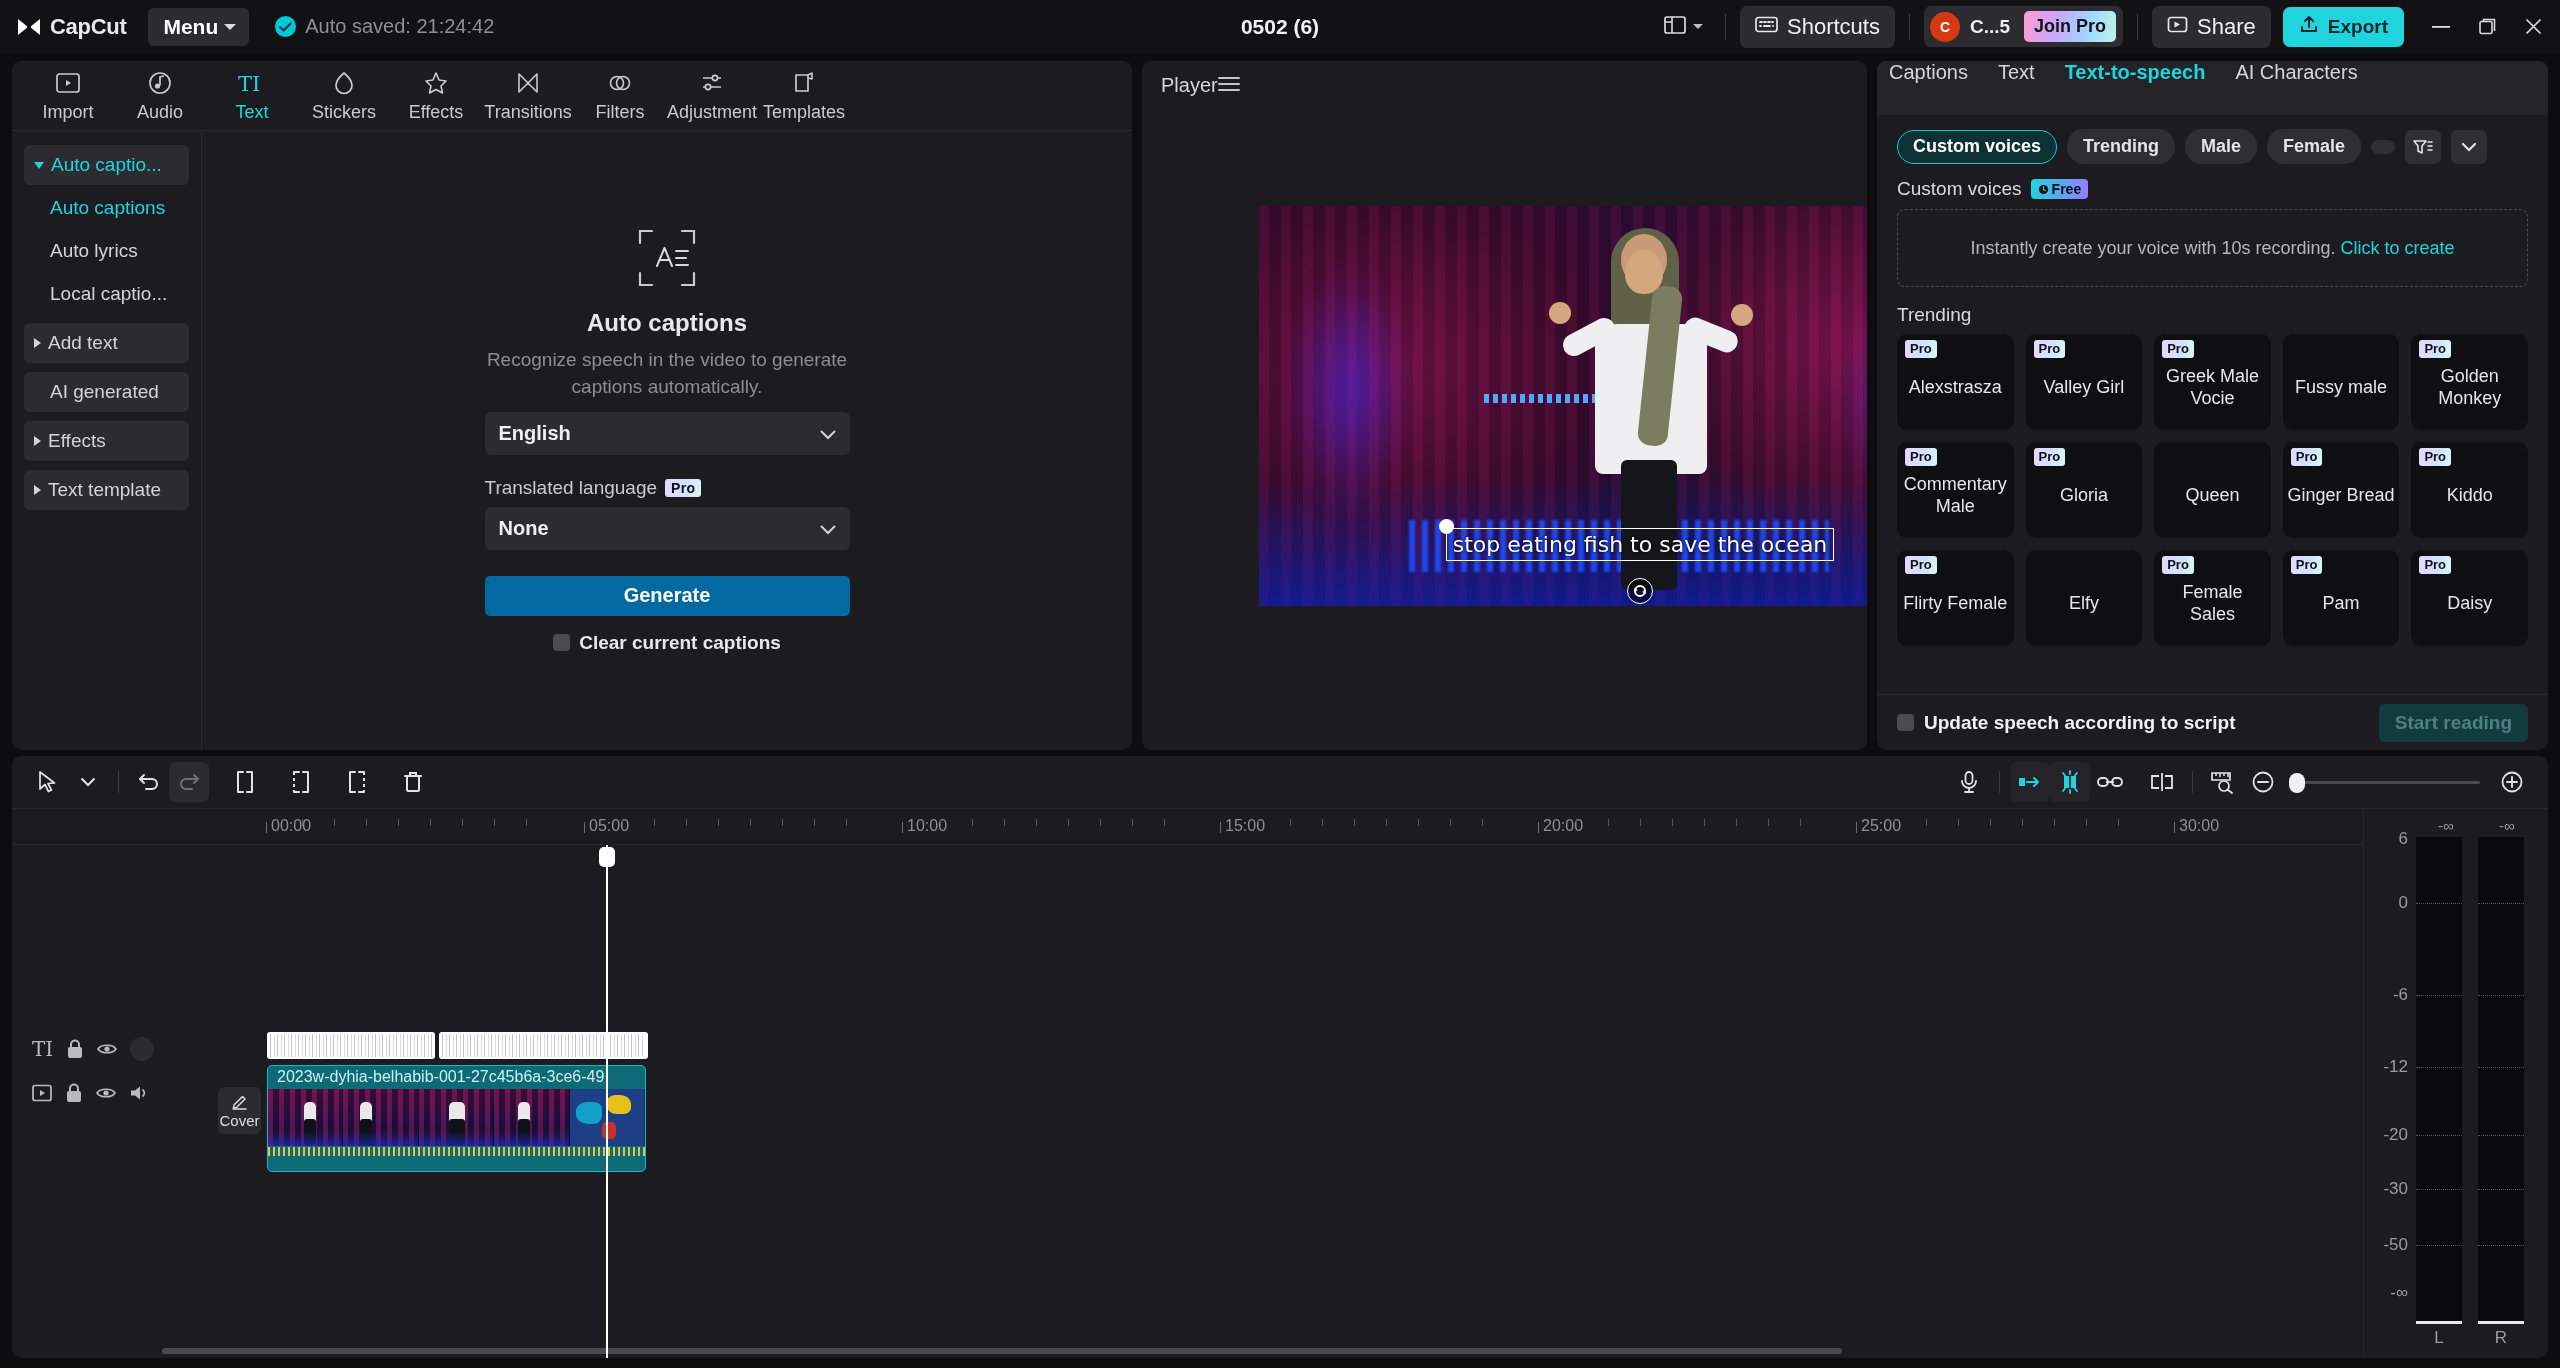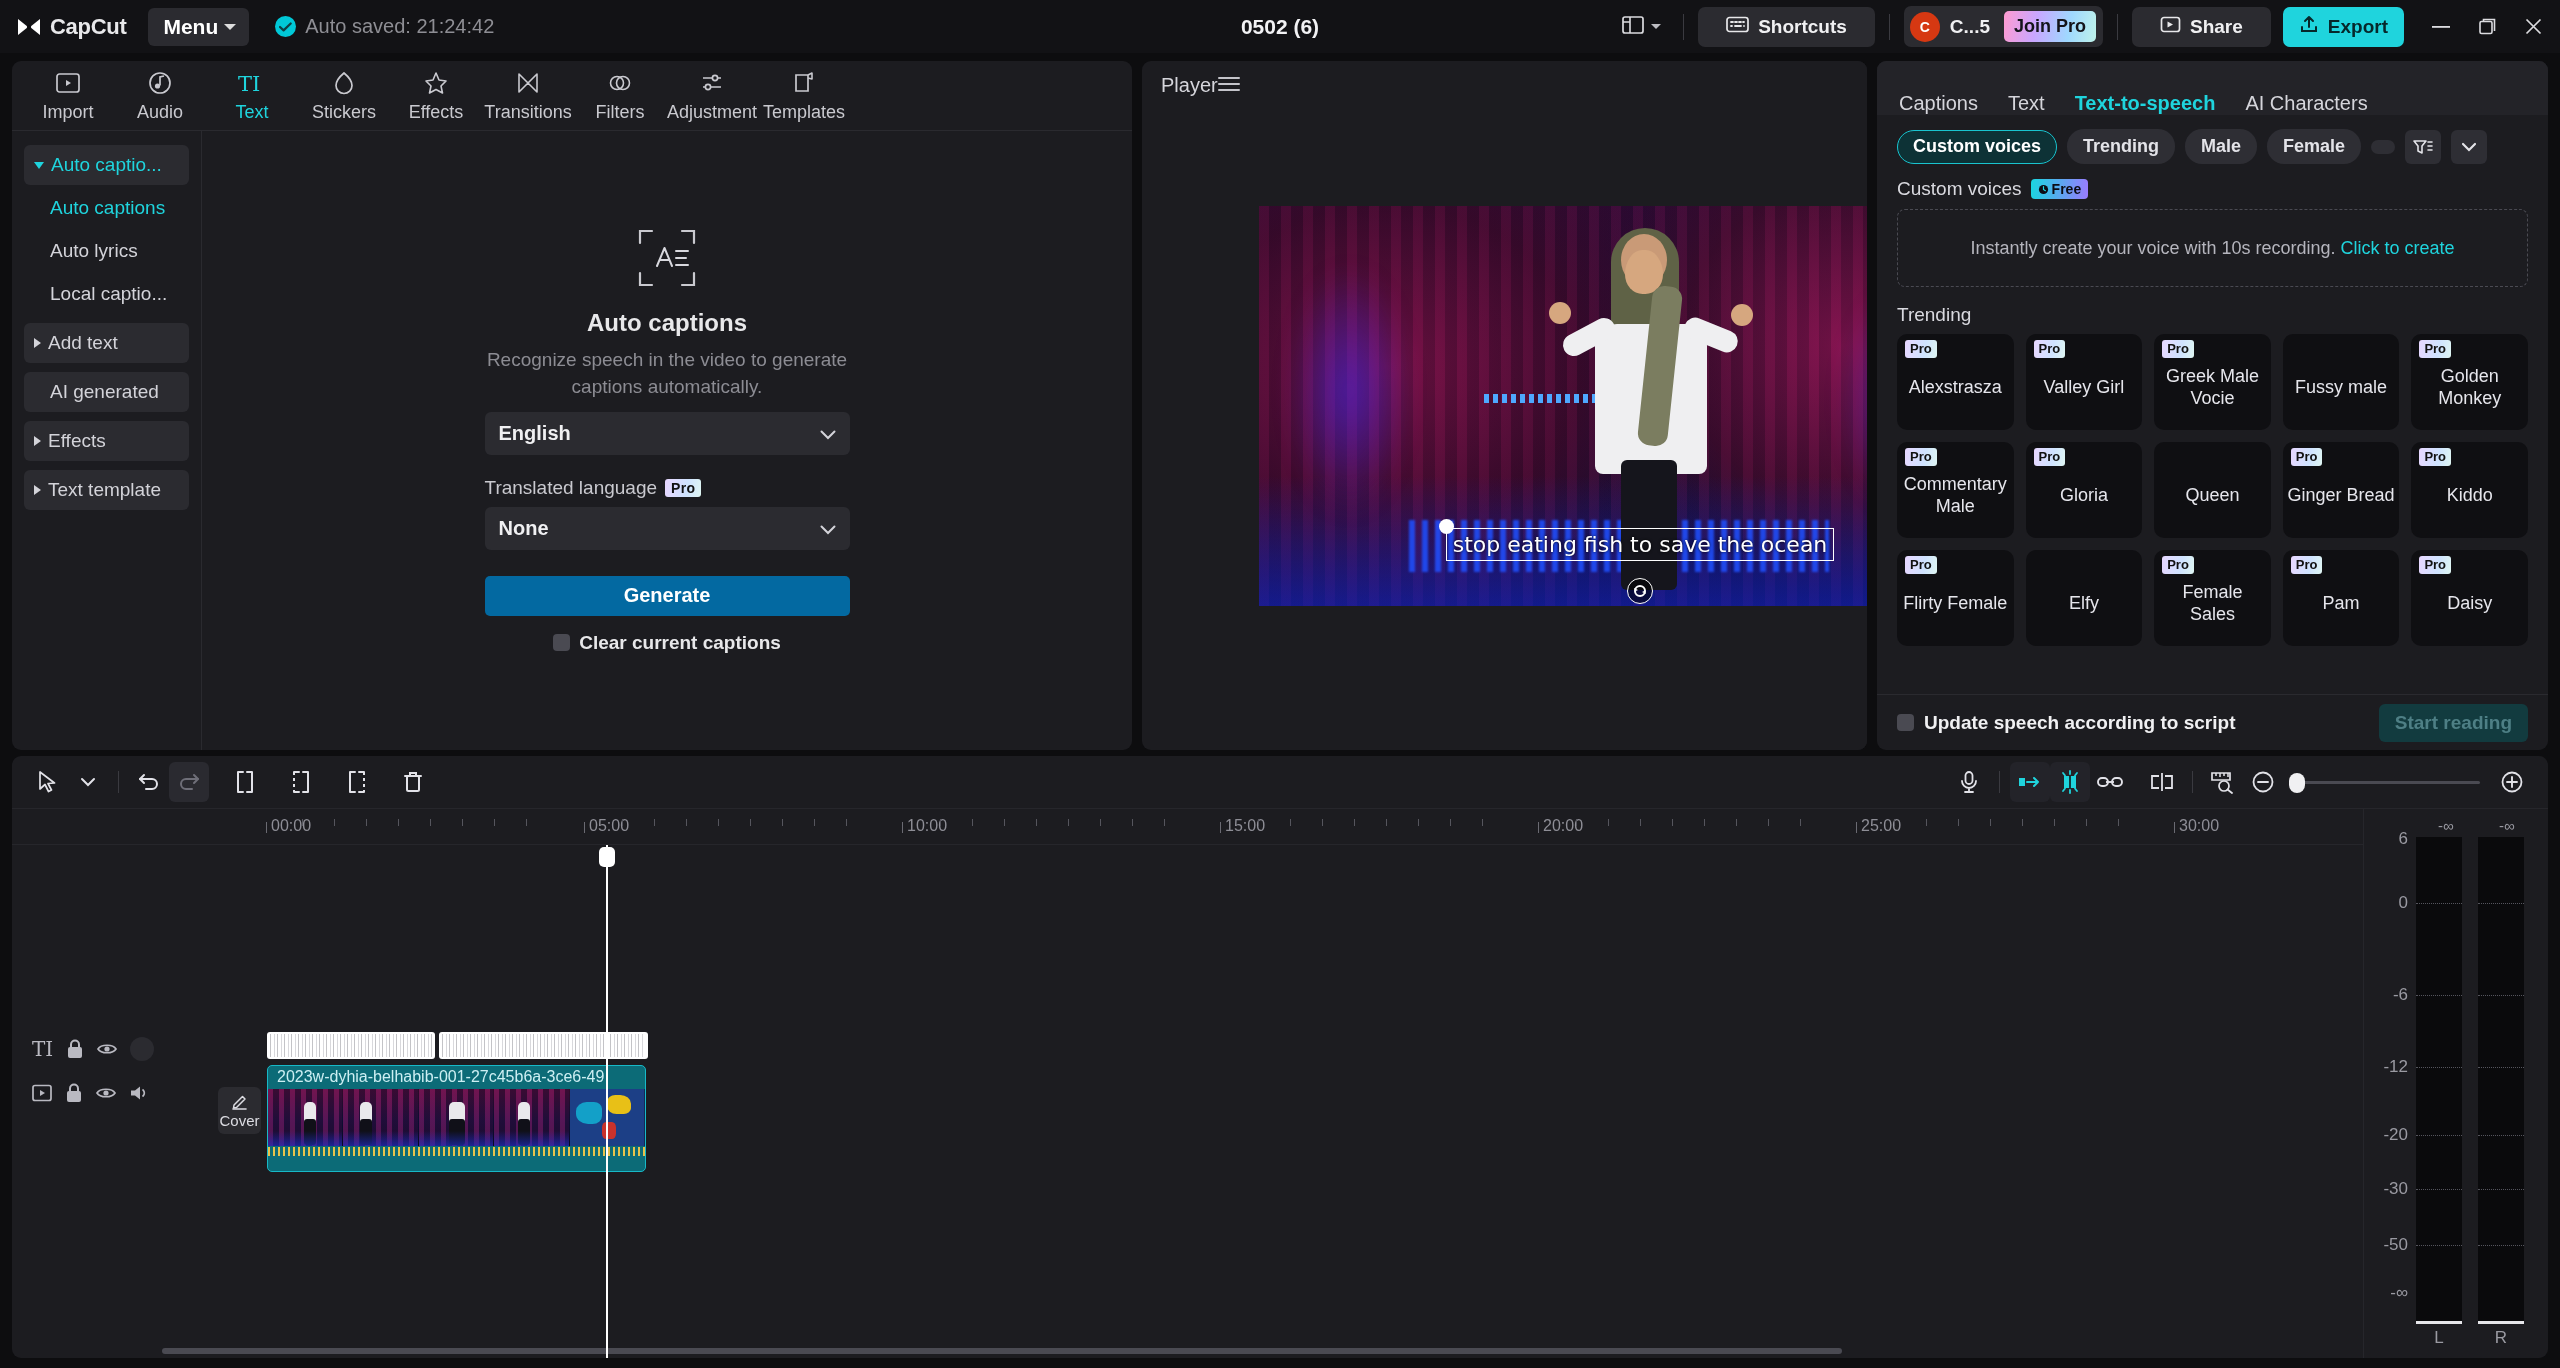--- a/index.html
+++ b/index.html
@@ -37,21 +37,21 @@
   .proj-title {
     position: absolute; left: 0; right: 0; text-align: center;
     font-size: 21px; font-weight: bold; color: #f2f2f4; pointer-events: none;
   }
   .tb-right { margin-left: auto; display: flex; align-items: center; gap: 0; padding-right: 4px; z-index: 2; }
   .tb-sep { width:1px; height: 26px; background: #3a3a40; margin: 0 14px; }
   .tb-icobtn { display:flex; align-items:center; gap:7px; padding: 6px 8px; border-radius: 6px; cursor:pointer; }
   .tb-pill {
     display:flex; align-items:center; gap:9px;
     background: #2b2b30; border-radius: 7px;
-    padding: 8px 28px; font-size: 19px; font-weight: bold; color: #f0f0f2; cursor: pointer;
+    padding: 8px 15px; font-size: 22px; font-weight: normal; color: #f0f0f2; cursor: pointer;
   }
   .acct {
     display:flex; align-items:center; gap:10px;
     background:#2b2b30; border-radius: 7px; padding: 5px 7px 5px 6px; cursor:pointer;
   }
   .avatar { width: 30px; height: 30px; border-radius: 50%; background: #d63812; display:flex; align-items:center; justify-content:center; font-size:14px; font-weight:bold; color:#fff; }
   .acct-name { font-size: 19px; font-weight: bold; color:#f0f0f2; }
   .joinpro {
     margin-left: 4px;
     background: linear-gradient(100deg,#ff9bd0 0%,#c9a6ff 35%,#9fd8ff 70%,#bff3ea 100%);
@@ -143,21 +143,21 @@
   .cap-handle { position:absolute; left:-8px; top:-10px; width:15px; height:15px; border-radius:50%; background:#fff; }
   .cap-rot { position:absolute; left:50%; transform:translateX(-50%); bottom:-44px; width:26px;height:26px;border-radius:50%;background:rgba(0,0,0,.55);display:flex;align-items:center;justify-content:center;border:1.5px solid #fff; }
   .player-ctrl { height:56px; flex:0 0 56px; display:flex; align-items:center; padding: 0 19px; gap: 0; }
   .tc { font-size:19px; color:#1fd4dd; }
   .tc-sep { color:#6b6b73; margin: 0 7px; font-size:19px; }
   .tc-total { font-size:19px; color:#c4c4ca; }
   .pl-ic { display:flex; align-items:center; justify-content:center; cursor:pointer; }
 
   
   .rightpanel { flex:1; background:#1c1c20; border-radius:9px; display:flex; flex-direction:column; overflow:hidden; }
-  .rtabs { height:54px; flex:0 0 54px; display:flex; align-items:flex-end; gap:30px; padding: 0 22px; background:#232328; }
+  .rtabs { height:54px; flex:0 0 54px; display:flex; align-items:flex-start; gap:30px; padding: 0 12px; background:#232328; }
   .rtab { font-size:20px; color:#d5d5db; cursor:pointer; }
   .rtab.active { color:#1fd4dd; font-weight:bold; }
   .filters { display:flex; align-items:center; gap:10px; padding: 14px 16px 0 20px; }
   .fchip { background:#2e2e34; border-radius:17px; padding:7px 16px; font-size:18px; font-weight:bold; color:#e3e3e8; cursor:pointer; white-space:nowrap; }
   .fchip.active { background:#0d3236; border:1.5px solid #19c4cf; color:#fff; padding:5.5px 15px; }
   .fchip.clipped { width: 16px; overflow:hidden; padding-left:12px; padding-right:12px; }
   .ficon { width:36px;height:34px;background:#2e2e34;border-radius:6px;display:flex;align-items:center;justify-content:center;cursor:pointer;}
   .rbody { flex:1; min-height:0; padding: 14px 20px 0 20px; display:flex; flex-direction:column; }
   .sect-title { font-size:19px; color:#d9d9df; display:flex; align-items:center; gap:9px; margin-bottom: 9px; }
   .freebadge { background: linear-gradient(95deg,#19d6e0 0%,#9a7bff 100%); color:#0c0c14; font-size:14px; font-weight:bold; border-radius:4px; padding:2px 7px; display:flex; align-items:center; gap:3px; }

